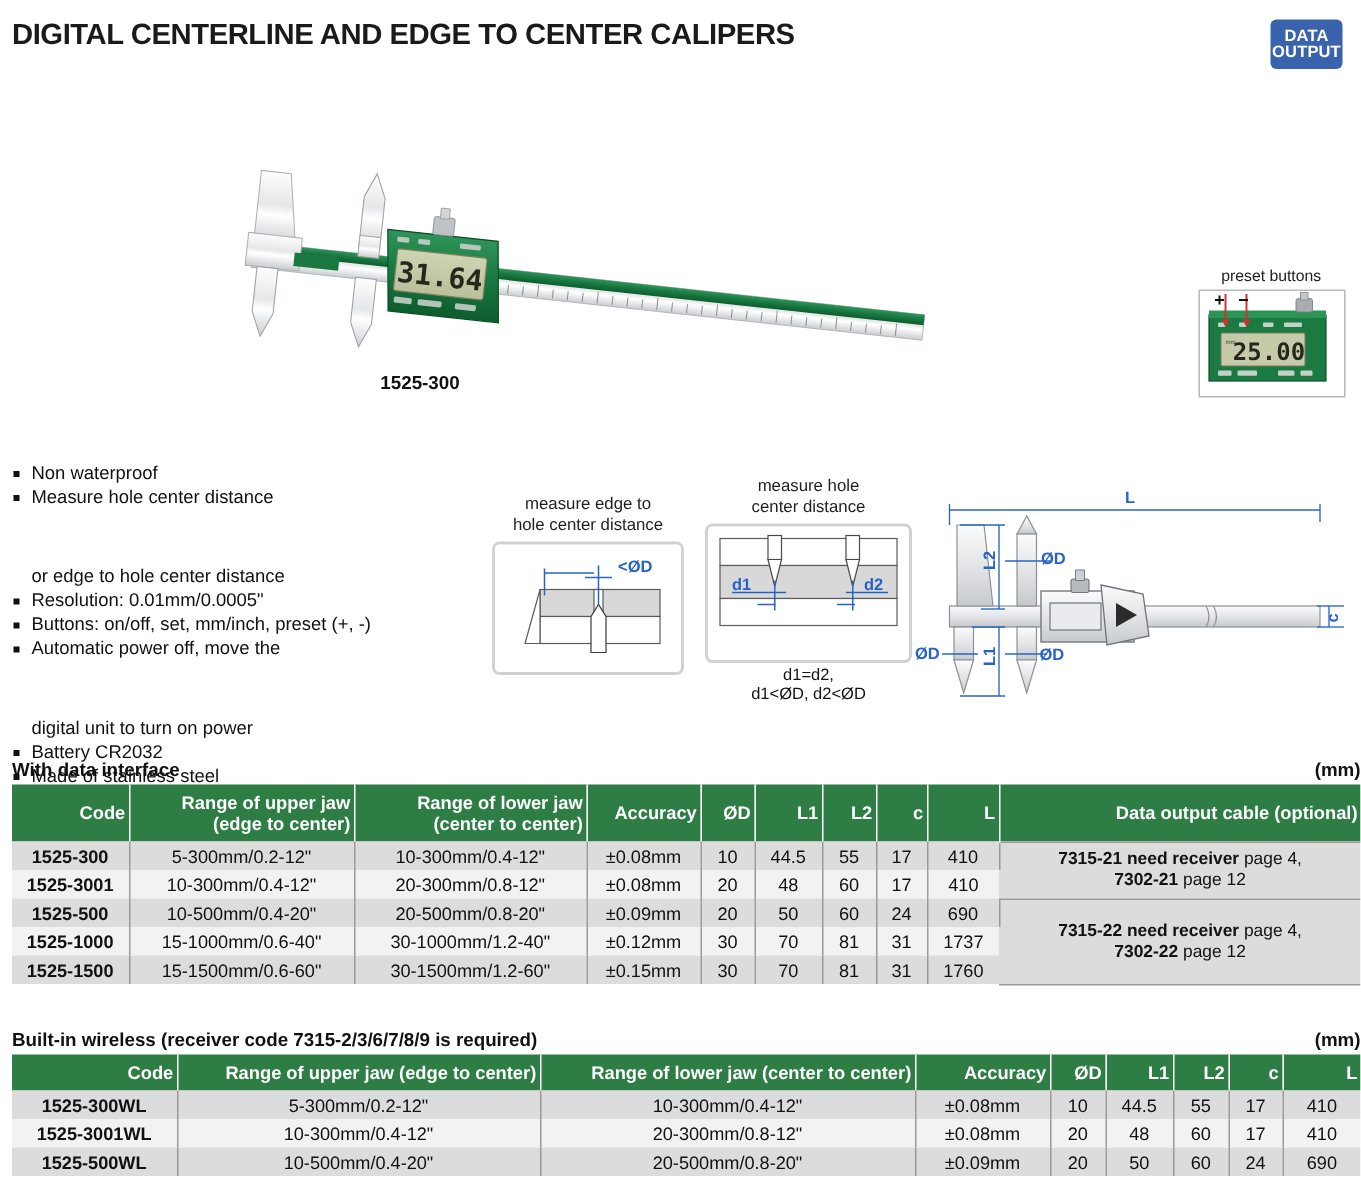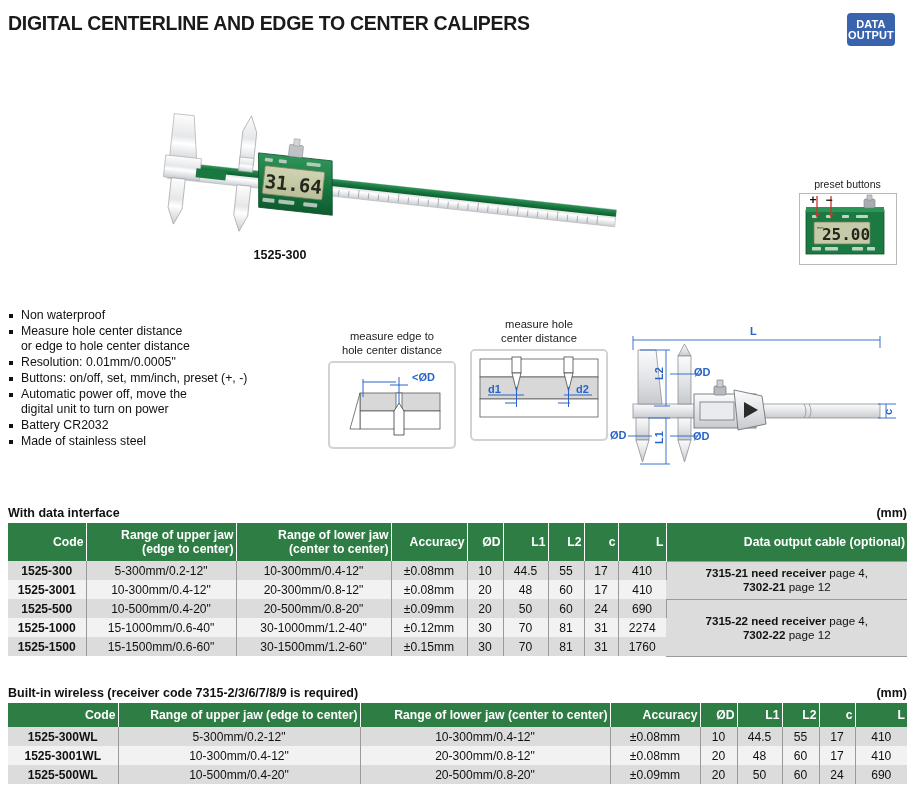--- a/index.html
+++ b/index.html
@@ -53,21 +53,21 @@
   .features { position: absolute; top: 308px; left: 8px; width: 300px; }
   .features ul { list-style: none; margin: 0; padding: 0; }
   .features li {
     position: relative; padding-left: 13px;
     font-size: 12.3px; line-height: 15.7px; color: #111;
   }
   .features li .sq {
     position: absolute; left: 1px; top: 6px;
     width: 4px; height: 4px; background: #111;
   }
-  .features li.cont { padding-left: 13px; }
+  .features li.cont { padding-left: 13px; margin-top: 38px; }
 
   
   .diag-cap {
     font-size: 11.2px; line-height: 13.5px; color: #222; text-align: center;
   }
   .diag1 { position: absolute; top: 330px; left: 328px; width: 128px; }
   .diag2 { position: absolute; top: 318px; left: 470px; width: 138px; }
   .diag-frame {
     border: 2px solid #d2d2d2; border-radius: 5px; background: #fff;
     margin-top: 4px; overflow: hidden;
@@ -326,20 +326,24 @@
           <line x1="16" y1="44" x2="52" y2="44"></line>
           <line x1="44.5" y1="36" x2="44.5" y2="56"></line>
           <line x1="92" y1="44" x2="120" y2="44"></line>
           <line x1="96.5" y1="36" x2="96.5" y2="56"></line>
           <line x1="33" y1="52" x2="45" y2="52"></line>
           <line x1="86" y1="52" x2="98" y2="52"></line>
         </g>
         <text x="16" y="42" class="bluetxt" id="dd1">d1</text>
         <text x="104" y="42" class="bluetxt" id="dd2">d2</text>
       </svg>
+    </div>
+    <div class="diag-note">
+      <div>d1=d2,</div>
+      <div>d1&lt;ØD, d2&lt;ØD</div>
     </div>
   </div>
 
   <div class="techdraw">
     <svg width="296" height="162" viewBox="0 0 296 162">
       <defs>
         <linearGradient id="sg" x1="0" y1="0" x2="0" y2="1">
           <stop offset="0" stop-color="#fbfbfc"></stop>
             <stop offset="0.5" stop-color="#e3e5e8"></stop>
           <stop offset="1" stop-color="#c7cacd"></stop>
@@ -486,21 +490,21 @@
           </tr>
           <tr>
             <td class="code">1525-1000</td>
             <td>15-1000mm/0.6-40"</td>
             <td>30-1000mm/1.2-40"</td>
             <td>±0.12mm</td>
             <td>30</td>
             <td>70</td>
             <td>81</td>
             <td>31</td>
-            <td>2274</td>
+            <td>1737</td>
           </tr>
           <tr>
             <td class="code">1525-1500</td>
             <td>15-1500mm/0.6-60"</td>
             <td>30-1500mm/1.2-60"</td>
             <td>±0.15mm</td>
             <td>30</td>
             <td>70</td>
             <td>81</td>
             <td>31</td>

